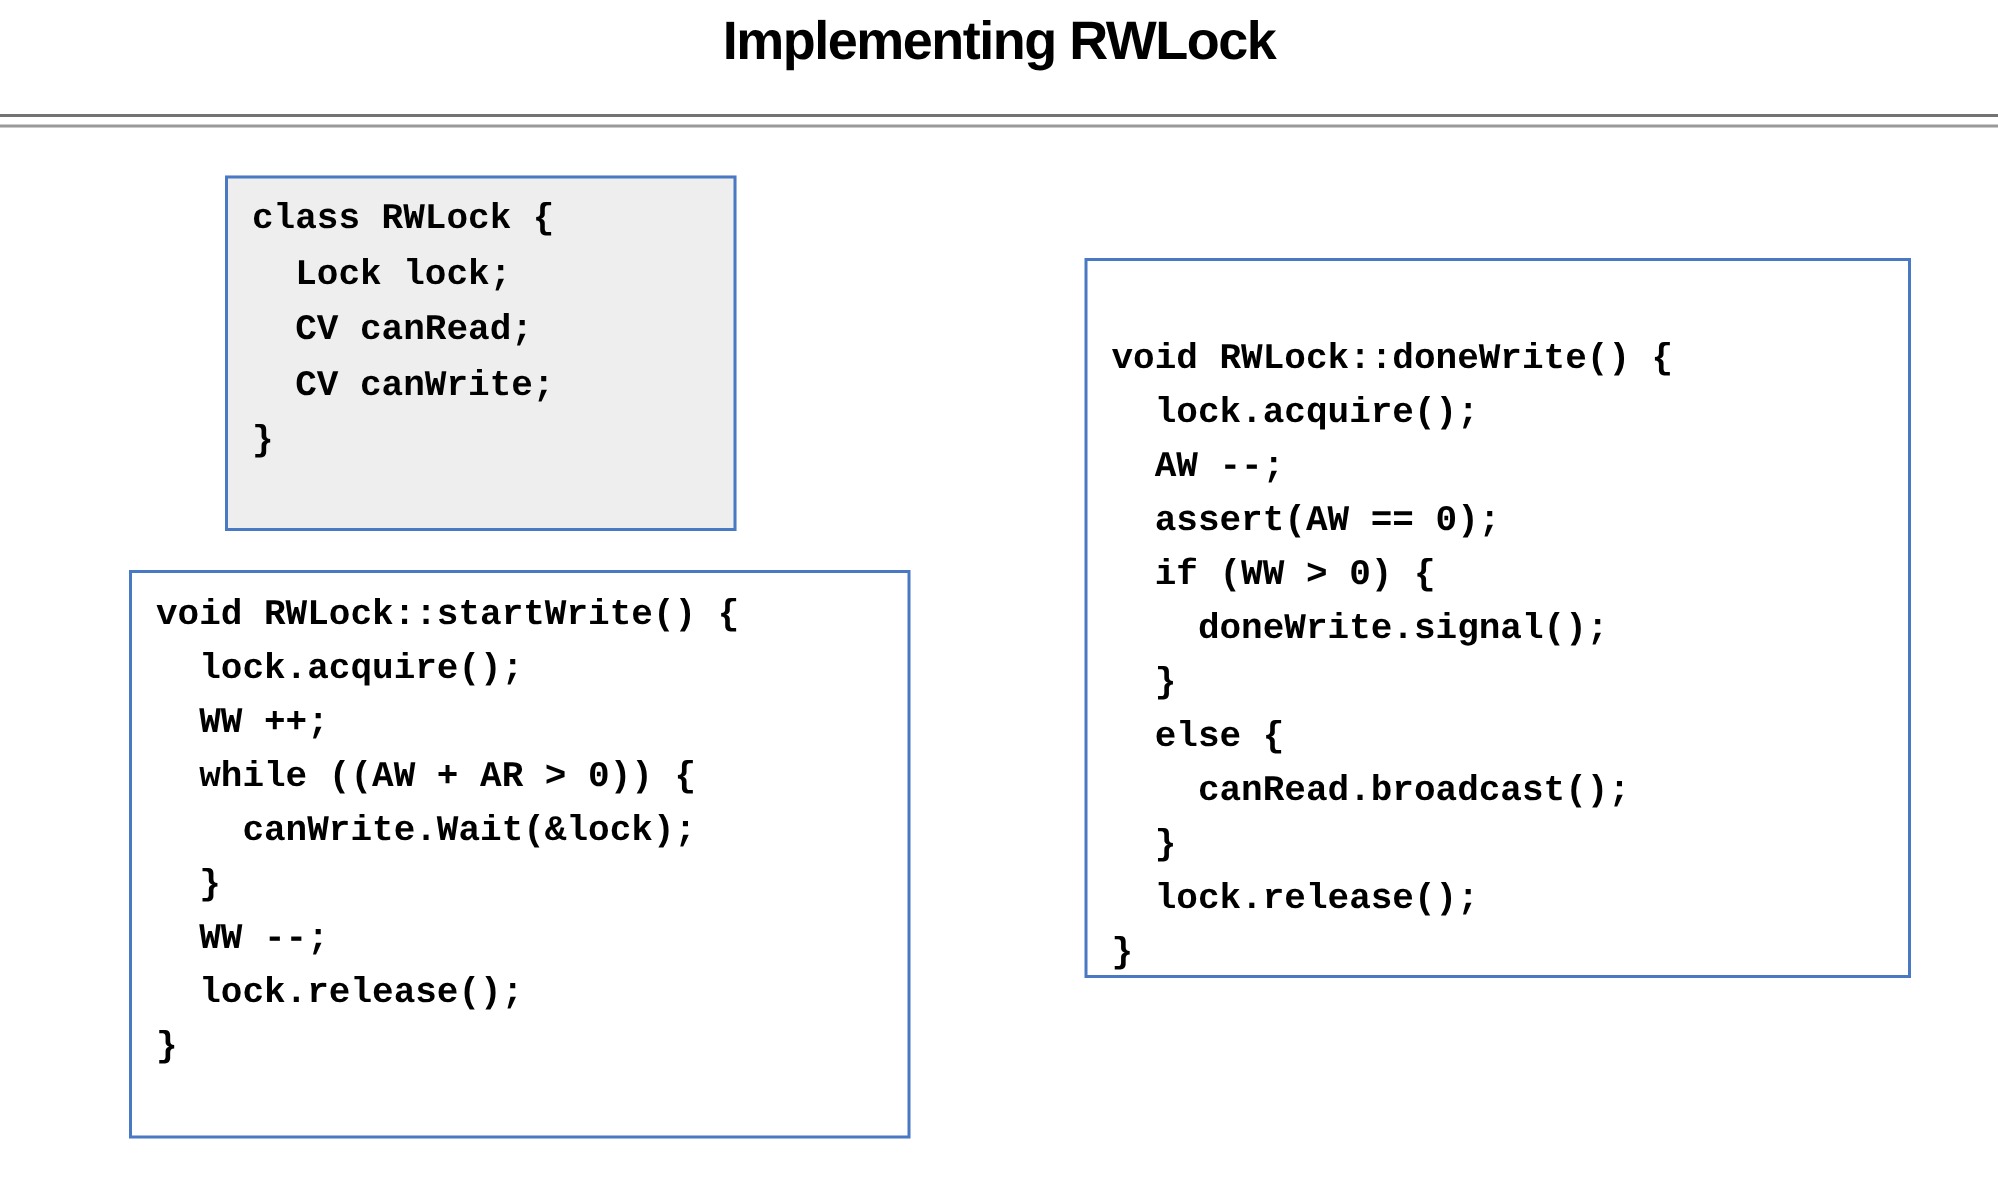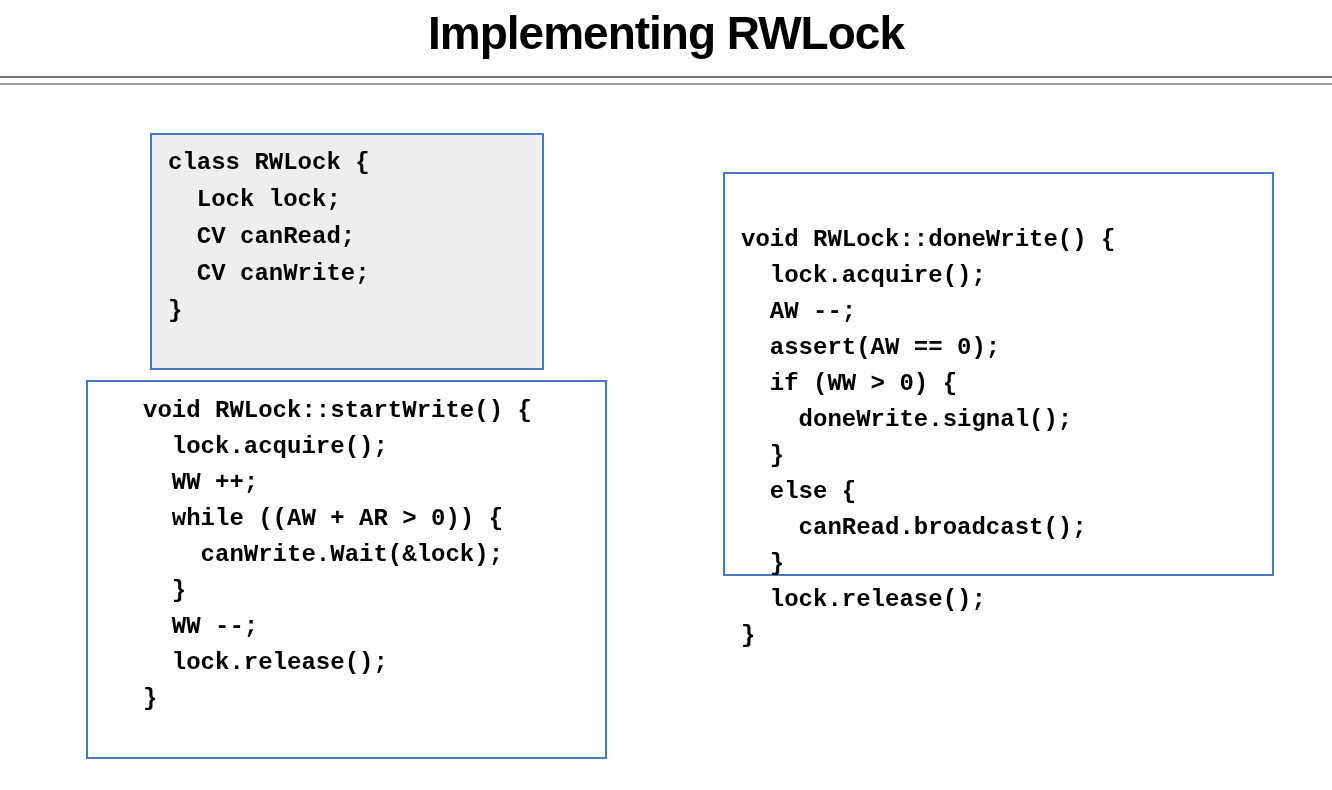--- a/index.html
+++ b/index.html
@@ -12,21 +12,21 @@
   }
   .slide { position: absolute; inset: 0; }
 
   .title {
     position: absolute;
     top: 6px; left: 0; width: 100%;
     margin: 0;
     text-align: center;
     font-family: "Liberation Sans", sans-serif;
     font-weight: bold;
-    font-size: 46px;
+    font-size: 36px;
     letter-spacing: -1px;
     color: var(--title-text, #000);
   }
 
   .rule { position: absolute; left: 0; width: 100%; height: 2px; }
   .rule-top    { top: 76px; background: var(--rule-top, #737373); }
   .rule-bottom { top: 83px; background: var(--rule-bottom, #9a9a9a); }
 
   .code-box {
     position: absolute;
@@ -35,34 +35,33 @@
     background: #ffffff;
     font-family: "Liberation Mono", "DejaVu Sans Mono", monospace;
     font-weight: bold;
     font-size: 24px;
     color: var(--code-text, #000);
   }
   .code-line { white-space: pre; line-height: 37px; }
 
   .class-box {
     left: 150px; top: 117px;
-    width: 394px; height: 237px;
+    width: 341px; height: 237px;
     background: var(--class-box-fill, #eeeeee);
     padding: 9px 0 0 16px;
-    margin-top: 16px;
   }
   .start-write-box {
     left: 86px; top: 380px;
     width: 521px; height: 379px;
     padding: 11px 0 0 16px;
   }
-  .start-write-box .code-line { line-height: 36px; margin-left: 39px; }
+  .start-write-box .code-line { line-height: 36px; }
   .done-write-box {
     left: 723px; top: 172px;
-    width: 551px; height: 404px;
+    width: 551px; height: 480px;
     padding: 48px 0 0 16px;
   }
   .done-write-box .code-line { line-height: 36px; }
 </style>
 </head>
 <body>
 
 <div class="slide">
 
   <h1 class="title">Implementing RWLock</h1>

